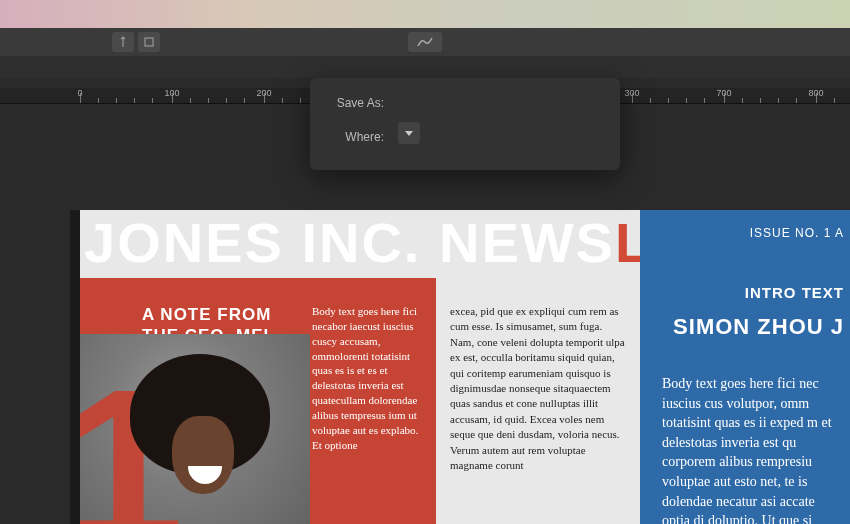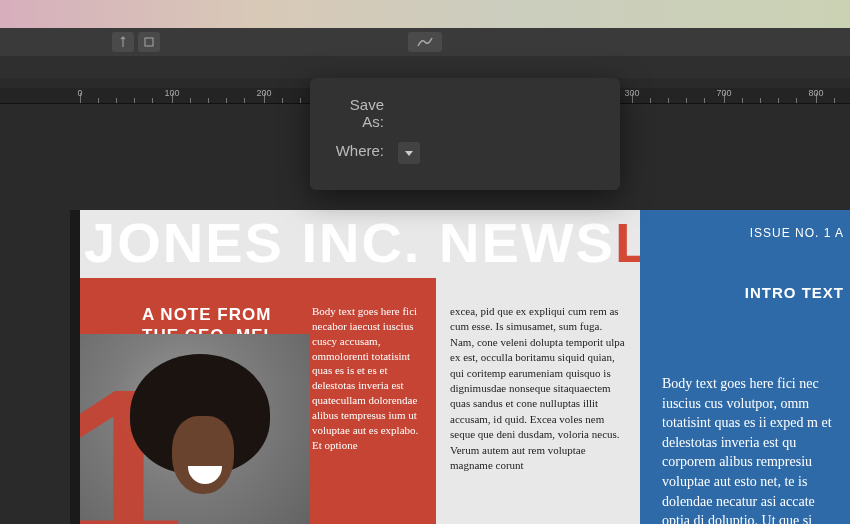--- a/index.html
+++ b/index.html
@@ -113,39 +113,39 @@
     }
     .dialog-row {
       display: flex;
       align-items: center;
       margin-bottom: 12px;
     }
     .dialog-label {
       width: 66px;
       text-align: right;
       color: #bbb;
-      font-size: 15px;
+      font-size: 12px;
       padding-right: 8px;
     }
     .dialog-input {
       flex: 1;
       height: 22px;
       background: #262626;
       border: none;
       border-radius: 3px;
       color: #eee;
       font-size: 12px;
       padding: 0 8px;
     }
     .dialog-input.focused {
       outline: 2px solid #3b6fb8;
       outline-offset: 0;
       background: #2a3442;
     }
-    .where-row { display: flex; align-items: flex-start; }
+    .where-row { display: flex; align-items: flex-end; }
     .where-select {
       flex: 1;
       height: 22px;
       background: #3c3c3c;
       border-radius: 3px;
       display: flex;
       align-items: center;
       padding: 0 6px;
       color: #eee;
       font-size: 12px;
@@ -501,18 +501,18 @@
       </div>
     </div>
   </div>
 
   <div class="white-col">excea, pid que ex expliqui cum rem as cum esse. Is simusamet, sum fuga. Nam, cone veleni dolupta temporit ulpa ex est, occulla boritamu siquid quian, qui coritemp earumeniam quisquo is dignimusdae nonseque sitaquaectem quas sandus et cone nulluptas illit accusam, id quid. Excea voles nem seque que deni dusdam, voloria necus. Verum autem aut rem voluptae magname corunt</div>
 
   <div class="blue-panel">
     <div class="issue">ISSUE NO. 1 A</div>
     <div class="intro">INTRO TEXT</div>
     <div class="blue-title">
-      <br>
+      <span>SIMON  ZHOU J</span><br>
     </div>
     <div class="blue-body">Body text goes here fici nec iuscius cus volutpor, omm totatisint quas es ii exped m et delestotas inveria est qu corporem alibus rempresiu voluptae aut esto net, te is dolendae necatur asi accate optia di doluptio. Ut que si</div>
   </div>
 
 </div>
 
 </body></html>

